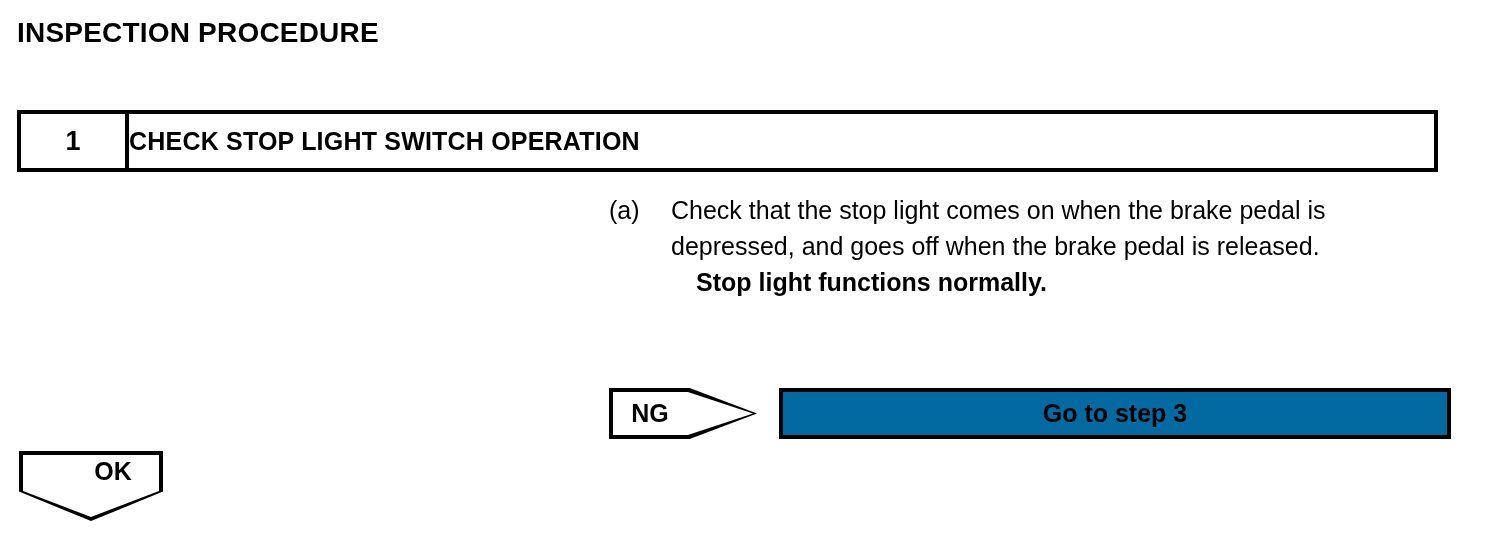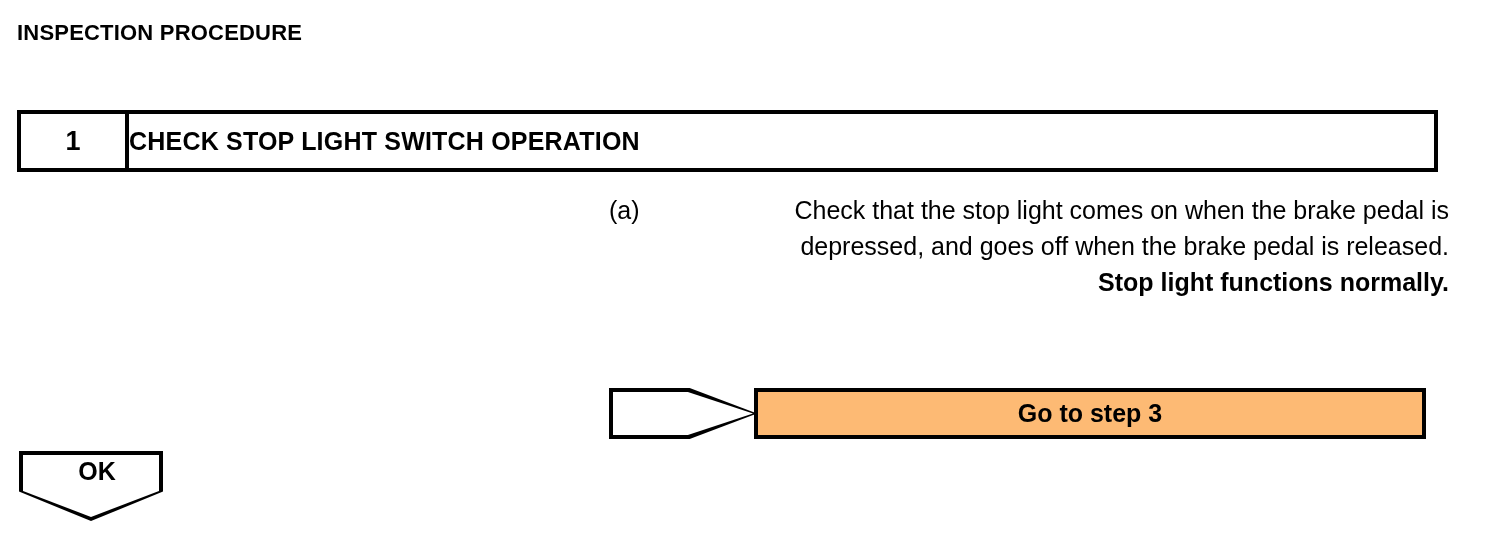--- a/index.html
+++ b/index.html
@@ -15,21 +15,21 @@
     font-family: "Liberation Sans", sans-serif;
     color: #000000;
     overflow: hidden;
   }
 
   
   .page-title {
     position: absolute;
     left: 17px;
     top: 16px;
-    font-size: 22px;
+    font-size: 28px;
     font-weight: bold;
     letter-spacing: 0.2px;
     line-height: 34px;
     white-space: nowrap;
   }
 
   
   .step-box {
     position: absolute;
     left: 17px;
@@ -77,21 +77,20 @@
   .proc-marker {
     width: 62px;
     flex: none;
     font-size: 25px;
     line-height: 36px;
   }
   .proc-content {
     flex: 1;
     font-size: 25px;
     line-height: 36px;
-    text-align: right;
   }
   .proc-text {
     font-weight: normal;
   }
   .proc-ok-label {
     font-weight: bold;
   }
   .proc-ok-value {
     font-weight: bold;
     padding-left: 25px;
@@ -134,27 +133,27 @@
     height: 51px;
     display: flex;
     align-items: center;
     justify-content: center;
     font-size: 25px;
     font-weight: bold;
     line-height: 1;
   }
   .result-box {
     position: absolute;
-    left: 145px;
+    left: 170px;
     top: 0;
     width: 672px;
     height: 51px;
     box-sizing: border-box;
     border: 4px solid #000000;
-    background: #fdba74;
+    background: #0369a1;
     display: flex;
     align-items: center;
     justify-content: center;
     font-size: 25px;
     font-weight: bold;
     line-height: 1;
   }
 
   
   .ok-tag {
@@ -186,20 +185,21 @@
     left: 0;
     top: 0;
     width: 156px;
     height: 41px;
     display: flex;
     align-items: center;
     justify-content: center;
     font-size: 25px;
     font-weight: bold;
     line-height: 1;
+    padding-left: 16px;
   }
 </style>
 </head>
 <body>
 
 <div class="page-title">INSPECTION PROCEDURE</div>
 
 <div class="step-box">
   <div class="step-number-cell">1</div>
   <div class="step-title-cell">CHECK STOP LIGHT SWITCH OPERATION</div>
@@ -212,20 +212,21 @@
       <div class="proc-text">Check that the stop light comes on when the brake pedal is depressed, and goes off when the brake pedal is released.</div>
       <div class="proc-ok-value">Stop light functions normally.</div>
     </div>
   </div>
 </div>
 
 <div class="ng-row">
   <div class="ng-tag">
     <div class="ng-tag-inner"></div>
   </div>
+  <div class="ng-tag-label">NG</div>
   <div class="result-box">Go to step 3</div>
 </div>
 
 <div class="ok-tag">
   <div class="ok-tag-outer"></div>
   <div class="ok-tag-inner"></div>
   <div class="ok-tag-label">OK</div>
 </div>
 
 </body></html>

